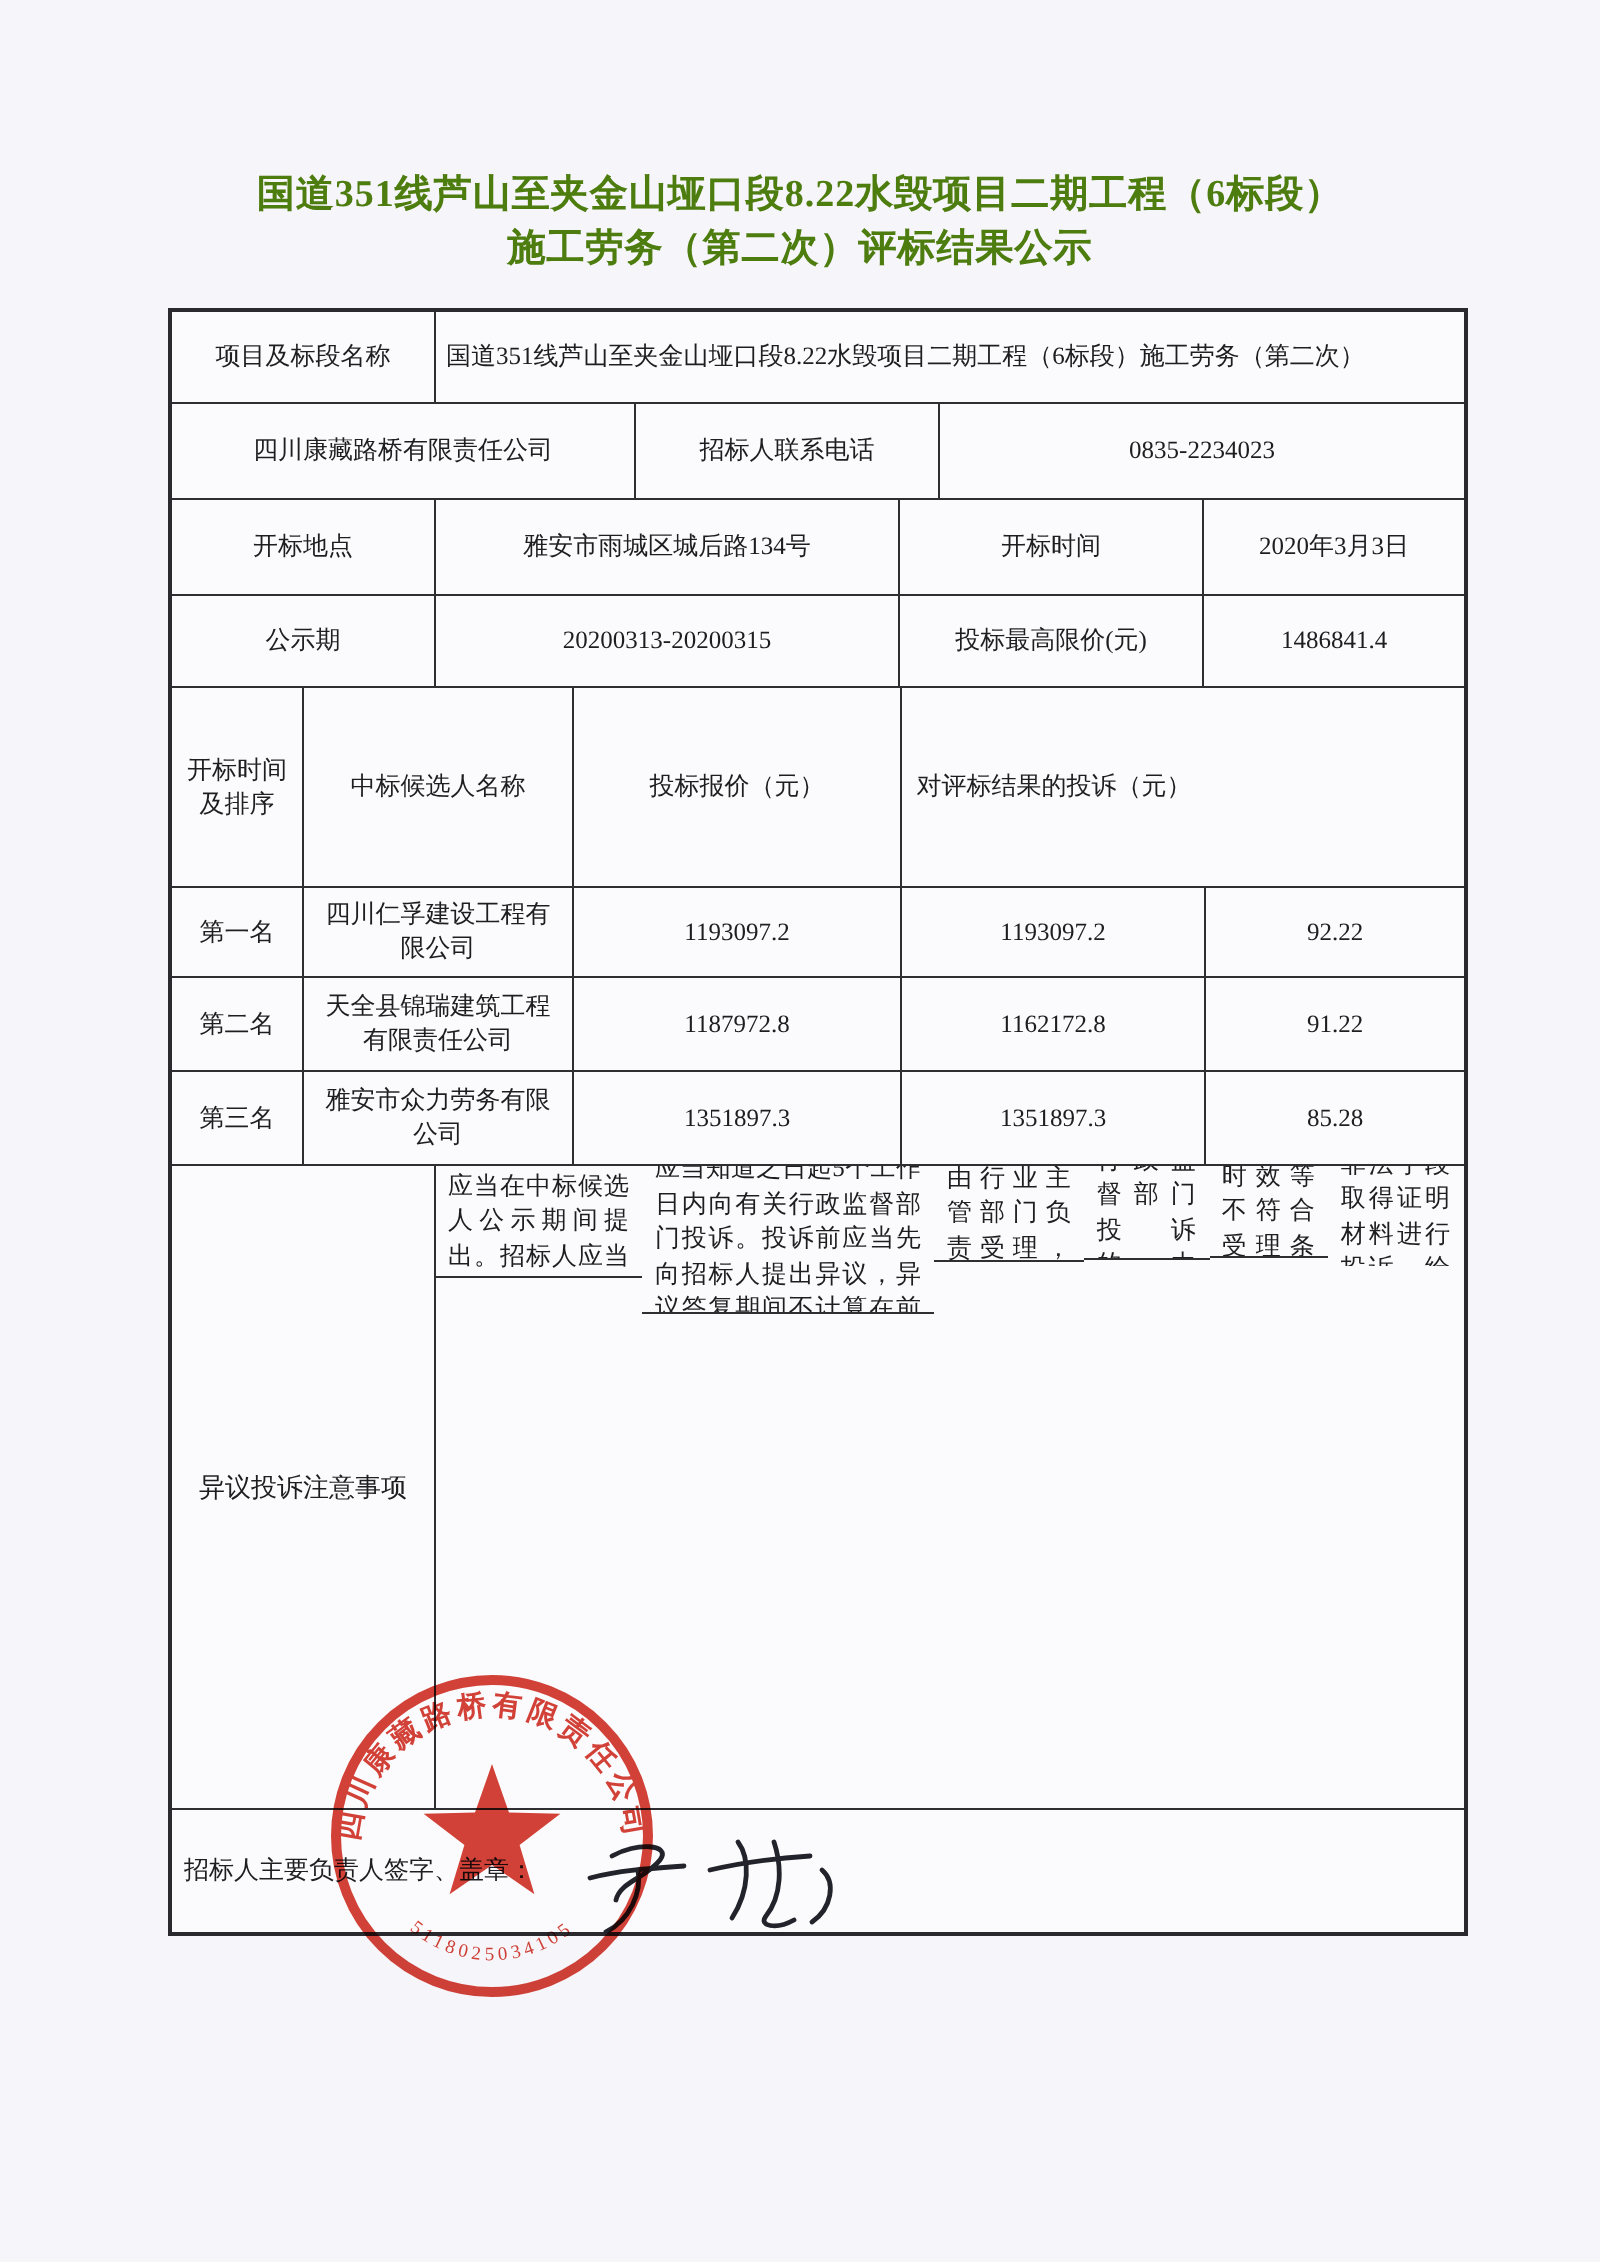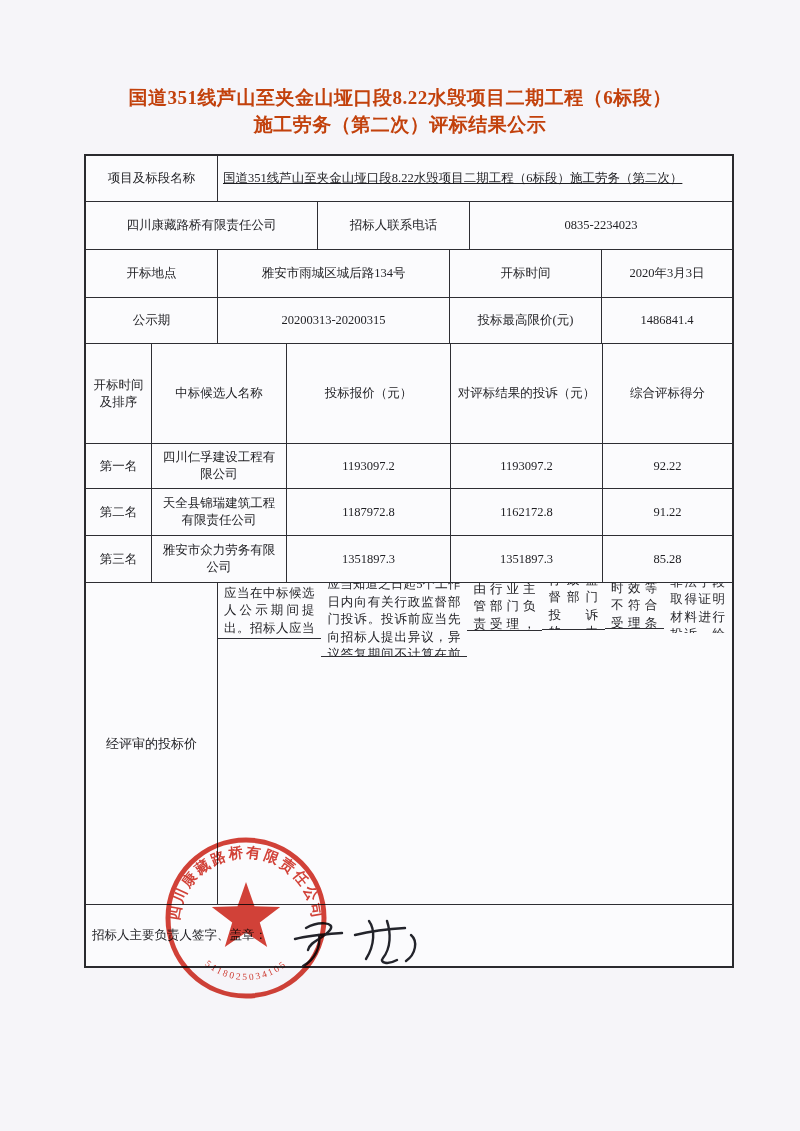--- a/index.html
+++ b/index.html
@@ -6,36 +6,36 @@
   body{
     width:800px;height:1131px;position:relative;
     background:#f6f5f9;
     font-family:"Liberation Serif","DejaVu Serif",serif;
     color:#1e1e22;
     overflow:hidden;
   }
   .doc-title{
     position:absolute;left:0;top:84px;width:800px;
     text-align:center;font-weight:bold;font-size:19px;line-height:27px;
-    letter-spacing:.5px;color:#c2410c;
+    letter-spacing:.5px;color:#4d7c0f;
   }
   .doc-table{
     position:absolute;left:70px;top:154px;width:650px;
     border:2px solid #2a2a2e;background:#fbfbfd;box-sizing:border-box;margin-left:14px;
   }
   .t-row{display:flex;border-bottom:1px solid #2e2e33;box-sizing:border-box;}
   .t-row:last-child{border-bottom:none;}
   .cell{
     box-sizing:border-box;border-right:1px solid #2e2e33;
     display:flex;align-items:center;justify-content:center;
     text-align:center;font-size:12.5px;line-height:17px;
     padding:2px 5px;white-space:pre-line;overflow:hidden;
   }
   .cell:last-child{border-right:none;}
-  .cell.left{justify-content:flex-start;text-align:right;text-decoration:underline;}
+  .cell.left{justify-content:flex-start;text-align:right;}
   .w-label{width:132px;flex:0 0 132px;}
   .w-v1{width:232px;flex:0 0 232px;}
   .w-l2{width:152px;flex:0 0 152px;}
   .w-last{flex:1 1 auto;}
   .c-rank{width:66px;flex:0 0 66px;}
   .c-name{width:135px;flex:0 0 135px;}
   .c-bid{width:164px;flex:0 0 164px;}
   .c-eval{width:152px;flex:0 0 152px;}
   .c-score{flex:1 1 auto;}
   .h46{height:46px;} .h48{height:48px;} .h100{height:100px;}
@@ -102,21 +102,20 @@
     <div class="cell w-l2">投标最高限价(元)</div>
     <div class="cell w-last">1486841.4</div>
   </div>
 
   <div class="t-row h100">
     <div class="cell c-rank">开标时间
 及排序</div>
     <div class="cell c-name">中标候选人名称</div>
     <div class="cell c-bid">投标报价（元）</div>
     <div class="cell c-eval">对评标结果的投诉（元）</div>
-    <div class="cell c-score">综合评标得分</div>
   </div>
 
   <div class="t-row h45">
     <div class="cell c-rank">第一名</div>
     <div class="cell c-name">四川仁孚建设工程有限公司</div>
     <div class="cell c-bid">1193097.2</div>
     <div class="cell c-eval">1193097.2</div>
     <div class="cell c-score">92.22</div>
   </div>
   <div class="t-row h47">
@@ -128,21 +127,21 @@
   </div>
   <div class="t-row h47">
     <div class="cell c-rank">第三名</div>
     <div class="cell c-name">雅安市众力劳务有限公司</div>
     <div class="cell c-bid">1351897.3</div>
     <div class="cell c-eval">1351897.3</div>
     <div class="cell c-score">85.28</div>
   </div>
 
   <div class="notice-wrap">
-    <div class="notice-label">经评审的投标价</div>
+    <div class="notice-label">异议投诉注意事项</div>
     <div class="notice-items">
       <div class="notice-item ni1">1.投标人或者其他利害关系人对依法必须进行招标的项目的评标结果有异议的，应当在中标候选人公示期间提出。招标人应当自收到异议之日起3日内作出答复；作出答复前，应当暂停招标投标活动。</div>
       <div class="notice-item ni2">2.投标人或者其他利害关系人认为评标结果不符合法律、行政法规规定的，可以自知道或者应当知道之日起5个工作日内向有关行政监督部门投诉。投诉前应当先向招标人提出异议，异议答复期间不计算在前款规定的期限内。投诉书应当符合《工程建设项目招标投标活动投诉处理办法》规定。</div>
       <div class="notice-item ni3">3.对评标结果的投诉，涉及投标人弄虚作假骗取中标的由行业主管部门负责受理，涉及评标错误或评标无效的由项目审批部门负责受理。</div>
       <div class="notice-item ni4">4.投诉人就同一事项向两个以上有权受理的行政监督部门投诉的，由最先收到投诉的行政监督部门负责处理。</div>
       <div class="notice-item ni5">5.应先提出异议没有提出异议，超过投诉时效等不符合受理条件的投诉，有关行政监督部门不予受理。</div>
       <div class="notice-item ni6">6.投诉人故意捏造事实、伪造证明材料或者以非法手段取得证明材料进行投诉，给他人造成损失的，依法承担赔偿责任。</div>
     </div>
   </div>
 

